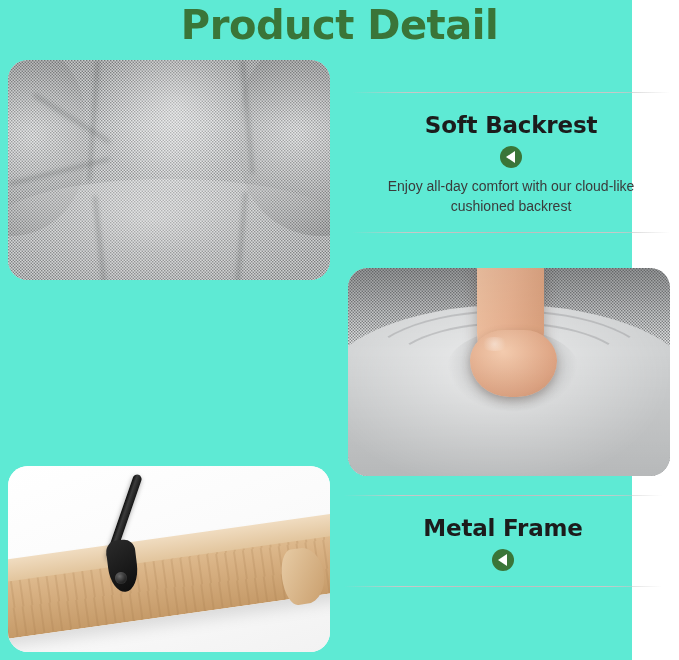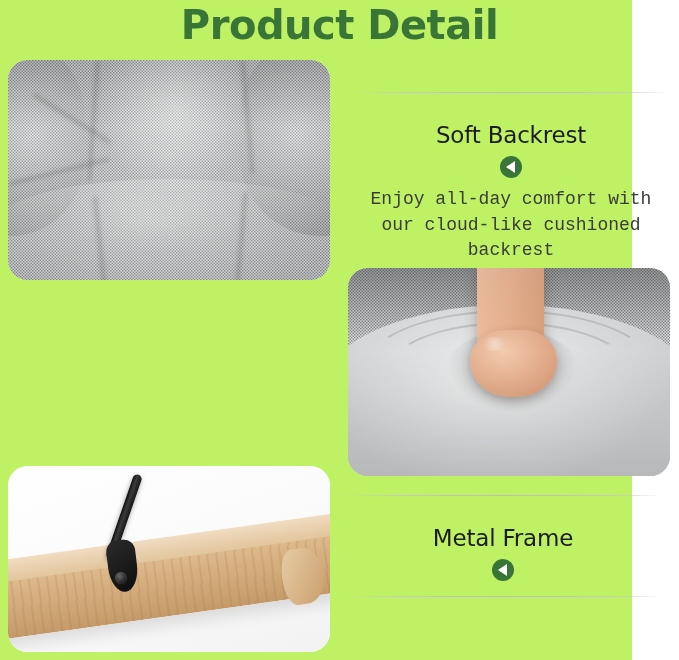--- a/index.html
+++ b/index.html
@@ -2,21 +2,21 @@
 <html><head>
 <meta charset="utf-8">
 <style>
   * { margin:0; padding:0; box-sizing:border-box; }
   html, body {
     width:679px; height:660px;
     background:#ffffff;
     font-family:"Liberation Sans", sans-serif;
     overflow:hidden;
   }
-  .page { position:relative; width:632px; height:660px; background:#bef264; }
+  .page { position:relative; width:632px; height:660px; background:#5eead4; }
 
   
   .title {
     position:absolute; left:0; top:2px; width:679px;
     text-align:center;
     font-size:40px; font-weight:700; letter-spacing:-0.5px;
     color:#3a7538;
     font-family:"DejaVu Sans", sans-serif;
   }
 
@@ -161,39 +161,39 @@
   .feature { position:absolute; text-align:center; }
   #feature-backrest { left:352px; top:92px;  width:318px; }
   #feature-cushion  { left:6px;   top:300px; width:322px; }
   #feature-frame    { left:344px; top:495px; width:318px; }
 
   .divider {
     height:1px; width:100%;
     background:linear-gradient(90deg, rgba(200,200,200,0) 0%, #c8c8c8 18%, #bcbcbc 50%, #c8c8c8 82%, rgba(200,200,200,0) 100%);
   }
   .feat-head {
-    font-size:23px; font-weight:400; color:#1c1c1c;
+    font-size:23px; font-weight:700; color:#1c1c1c;
     font-family:"DejaVu Sans", sans-serif;
     letter-spacing:-0.2px;
-    margin-top:29px;
+    margin-top:19px;
   }
   .arrow-wrap { margin-top:8px; display:flex; justify-content:center; }
   .arrow-circle {
     width:22px; height:22px; border-radius:50%;
     background:#3a7538;
     display:flex; align-items:center; justify-content:center;
   }
   .tri { width:0; height:0; }
   .tri-left  { border-top:6px solid transparent; border-bottom:6px solid transparent; border-right:9px solid #ffffff; margin-right:2px; }
   .tri-right { border-top:6px solid transparent; border-bottom:6px solid transparent; border-left:9px solid #ffffff; margin-left:2px; }
 
   .feat-body {
-    font-size:18px; color:#3b3b3b; line-height:1.42;
+    font-size:14px; color:#3b3b3b; line-height:1.42;
     margin-top:9px; padding:0 6px;
-    font-family:Liberation Mono, monospace;
+    font-family:Liberation Sans, sans-serif;
   }
   .bottom-div { margin-top:15px; }
 </style>
 </head>
 <body>
 
 <div class="page">
 
   <h1 class="title">Product Detail</h1>
 

